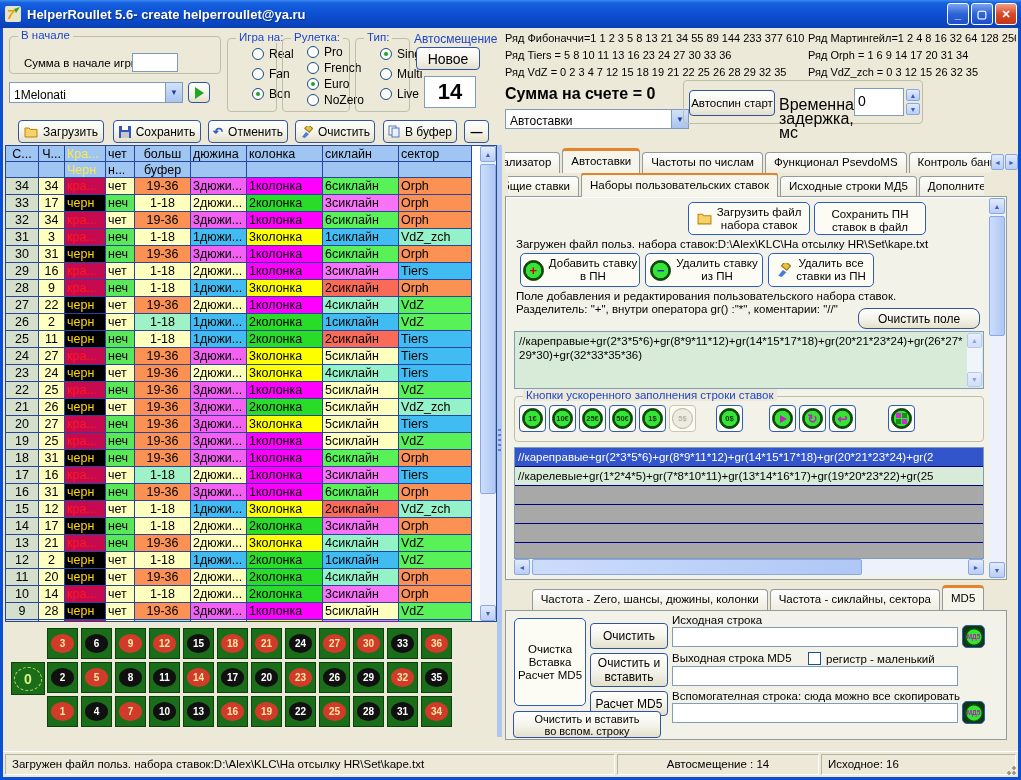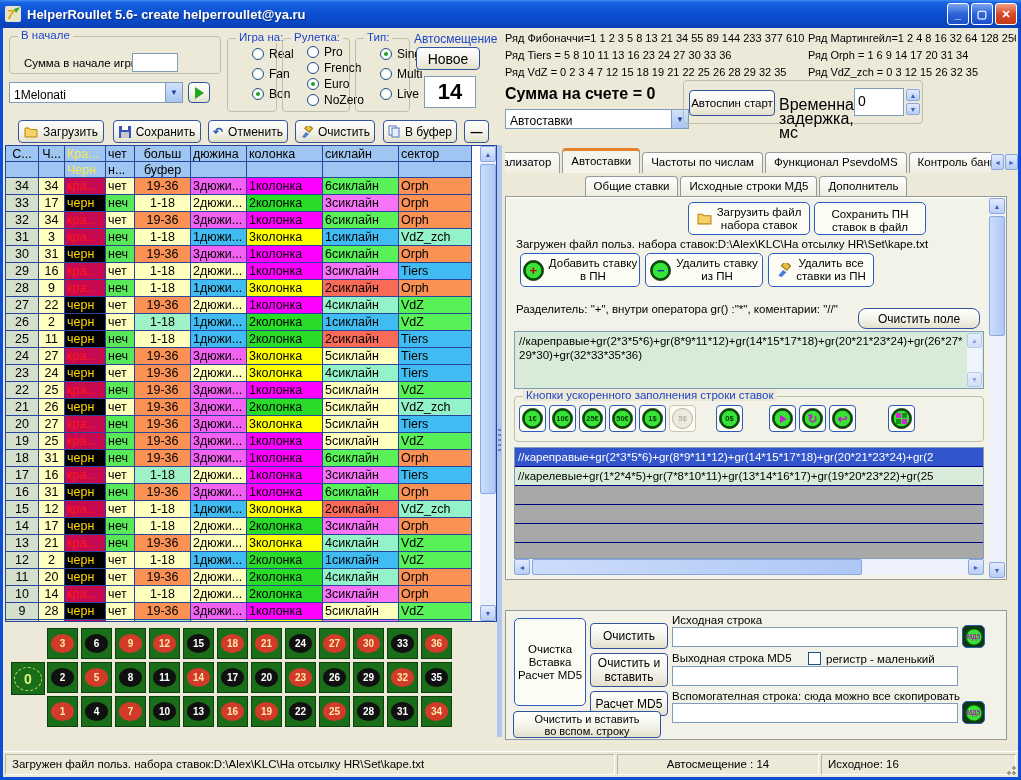--- a/index.html
+++ b/index.html
@@ -790,20 +790,21 @@
           <div class="tab">Частоты по числам</div>
           <div class="tab">Функционал PsevdoMS</div>
           <div class="tab">Контроль банкро</div>
         </div>
       <div class="tab-scroll">
         <div class="sb-btn">◄</div>
         <div class="sb-btn">►</div>
       </div>
       <div class="tabbar sub-tabs" id="subTabs">
           <div class="tab">Общие ставки</div>
+          <div class="tab active">Наборы пользовательских ставок</div>
           <div class="tab">Исходные строки МД5</div>
           <div class="tab">Дополнитель</div>
         </div>
 
       <div class="panel">
         <button class="bbtn prow1-2">
           <svg width="15" height="13" viewBox="0 0 14 12">
               <path d="M1 11 L1 2 L5 2 L6.5 3.5 L13 3.5 L13 11 Z" fill="#F7D26A" stroke="#B8860B"></path>
             </svg>
           <span>Загрузить файл
@@ -833,20 +834,21 @@
         </button>
         <button class="bbtn prow2-3">
           <svg width="15" height="14" viewBox="0 0 13 12">
               <rect x="6" y="0" width="6" height="5" transform="rotate(40 9 2)" fill="#E8C040" stroke="#96791B"></rect>
               <path d="M2 11 L6 6 L9 8 L5 12 Z" fill="#4A7CD6"></path>
             </svg>
           <span>Удалить все
 ставки из ПН</span>
         </button>
 
+        <div class="desc" style="top:93px;">Поле добавления и редактирования пользовательского набора ставок.</div>
         <div class="desc" style="top:106px;">Разделитель: "+", внутри оператора gr() :"*", коментарии: "//"</div>
         <button class="btn clear-field-btn">Очистить поле</button>
 
         <div class="edit-area">
           <span>//кареправые+gr(2*3*5*6)+gr(8*9*11*12)+gr(14*15*17*18)+gr(20*21*23*24)+gr(26*27*29*30)+gr(32*33*35*36)</span>
           <div class="ed-scroll">
             <div class="sb-btn" style="top:0;">▲</div>
             <div class="sb-btn" style="bottom:0;">▼</div>
           </div>
         </div>
@@ -919,20 +921,25 @@
           <div class="sb-btn" style="margin-left:auto;">►</div>
         </div>
 
         <div class="p-scroll">
           <div class="sb-btn" style="top:0;">▲</div>
           <div class="sb-thumb" style="top:18px;height:120px;"></div>
           <div class="sb-btn" style="bottom:0;">▼</div>
         </div>
       </div>
 
+      <div class="tabbar bottom-tabs" id="bottomTabs">
+          <div class="tab">Частота - Zero, шансы, дюжины, колонки</div>
+          <div class="tab">Частота - сиклайны, сектора</div>
+          <div class="tab active">MD5</div>
+        </div>
 
       <div class="md5-panel">
         <button class="bbtn md5-big">Очистка
 Вставка
 Расчет MD5</button>
         <button class="btn md5-b1">Очистить</button>
         <button class="btn md5-b2" style="white-space:pre-line;">Очистить и
 вставить</button>
         <button class="btn md5-b3">Расчет MD5</button>
         <button class="btn md5-b4" style="white-space:pre-line;">Очистить и  вставить

